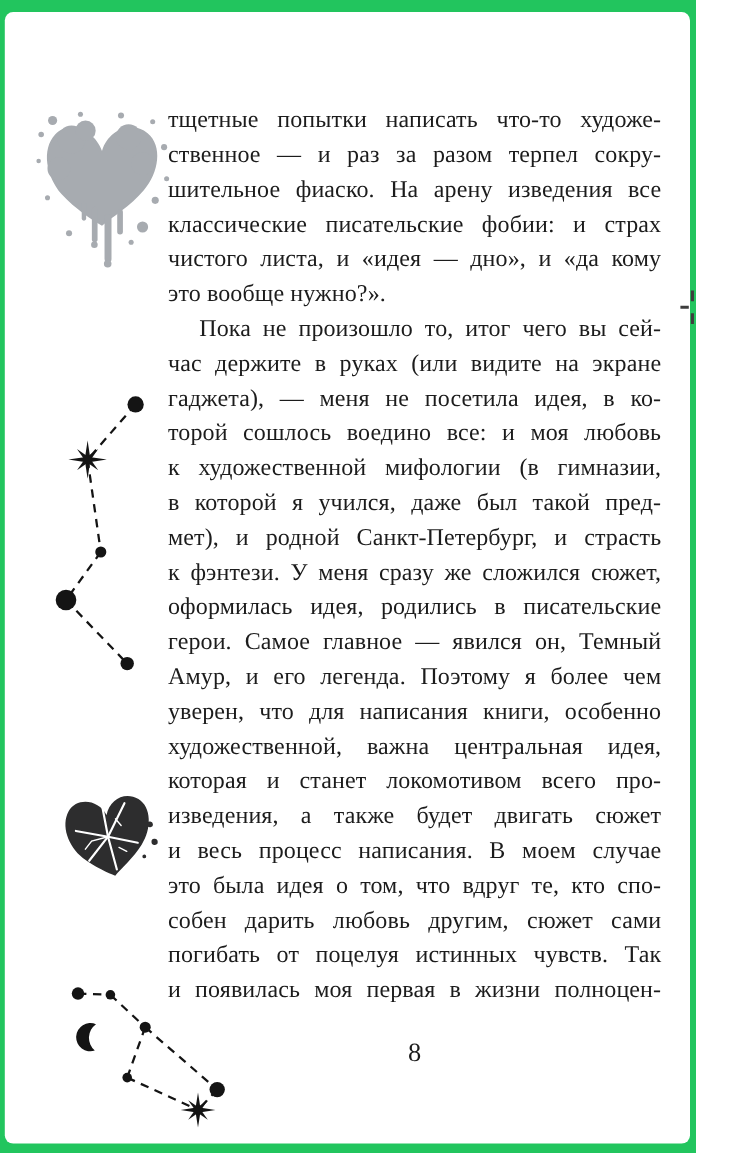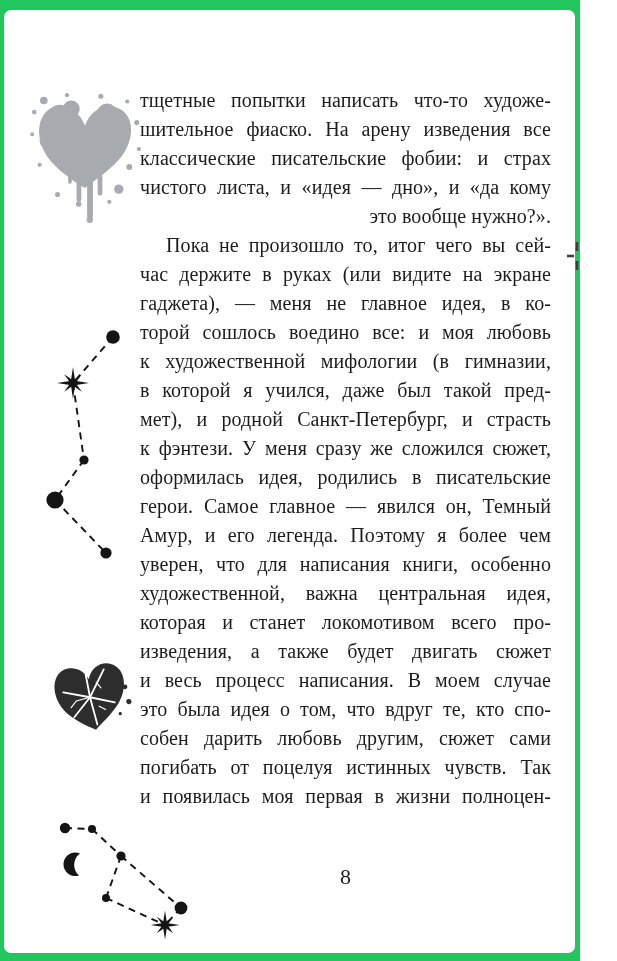--- a/index.html
+++ b/index.html
@@ -20,21 +20,21 @@
     position:absolute;
     left:0;top:0;width:617px;height:961px;
   }
   .textblock{
     position:absolute;
     left:140px;top:86px;width:411px;
     font-size:20px;line-height:29px;
     color:#1c1c1c;
     letter-spacing:0.1px;
   }
-  .line{white-space:nowrap;text-align:right;}
+  .line{white-space:nowrap;text-align:left;}
   .line.j{
     white-space:normal;
     text-align:justify;
     text-align-last:justify;
   }
   .line.ind{text-indent:26px;}
   .pagenum{
     position:absolute;
     left:140px;top:864px;width:411px;
     text-align:center;
@@ -158,27 +158,28 @@
       <g stroke="#3d3d3d" stroke-width="2.6">
         <line x1="11" y1="1" x2="11" y2="10"></line>
         <line x1="11" y1="20" x2="11" y2="29"></line>
         <line x1="1" y1="15" x2="8" y2="15"></line>
         <line x1="15" y1="15" x2="21" y2="15"></line>
       </g>
     </svg>
 
     <div class="textblock">
         <div class="line j">тщетные попытки написать что-то художе-</div>
+        <div class="line j">ственное — и раз за разом терпел сокру-</div>
         <div class="line j">шительное фиаско. На арену изведения все</div>
         <div class="line j">классические писательские фобии: и страх</div>
         <div class="line j">чистого листа, и «идея — дно», и «да кому</div>
         <div class="line">это вообще нужно?».</div>
         <div class="line j ind">Пока не произошло то, итог чего вы сей-</div>
         <div class="line j">час держите в руках (или видите на экране</div>
-        <div class="line j">гаджета), — меня не главное идея, в ко-</div>
+        <div class="line j">гаджета), — меня не посетила идея, в ко-</div>
         <div class="line j">торой сошлось воедино все: и моя любовь</div>
         <div class="line j">к художественной мифологии (в гимназии,</div>
         <div class="line j">в которой я учился, даже был такой пред-</div>
         <div class="line j">мет), и родной Санкт-Петербург, и страсть</div>
         <div class="line j">к фэнтези. У меня сразу же сложился сюжет,</div>
         <div class="line j">оформилась идея, родились в писательские</div>
         <div class="line j">герои. Самое главное — явился он, Темный</div>
         <div class="line j">Амур, и его легенда. Поэтому я более чем</div>
         <div class="line j">уверен, что для написания книги, особенно</div>
         <div class="line j">художественной, важна центральная идея,</div>

